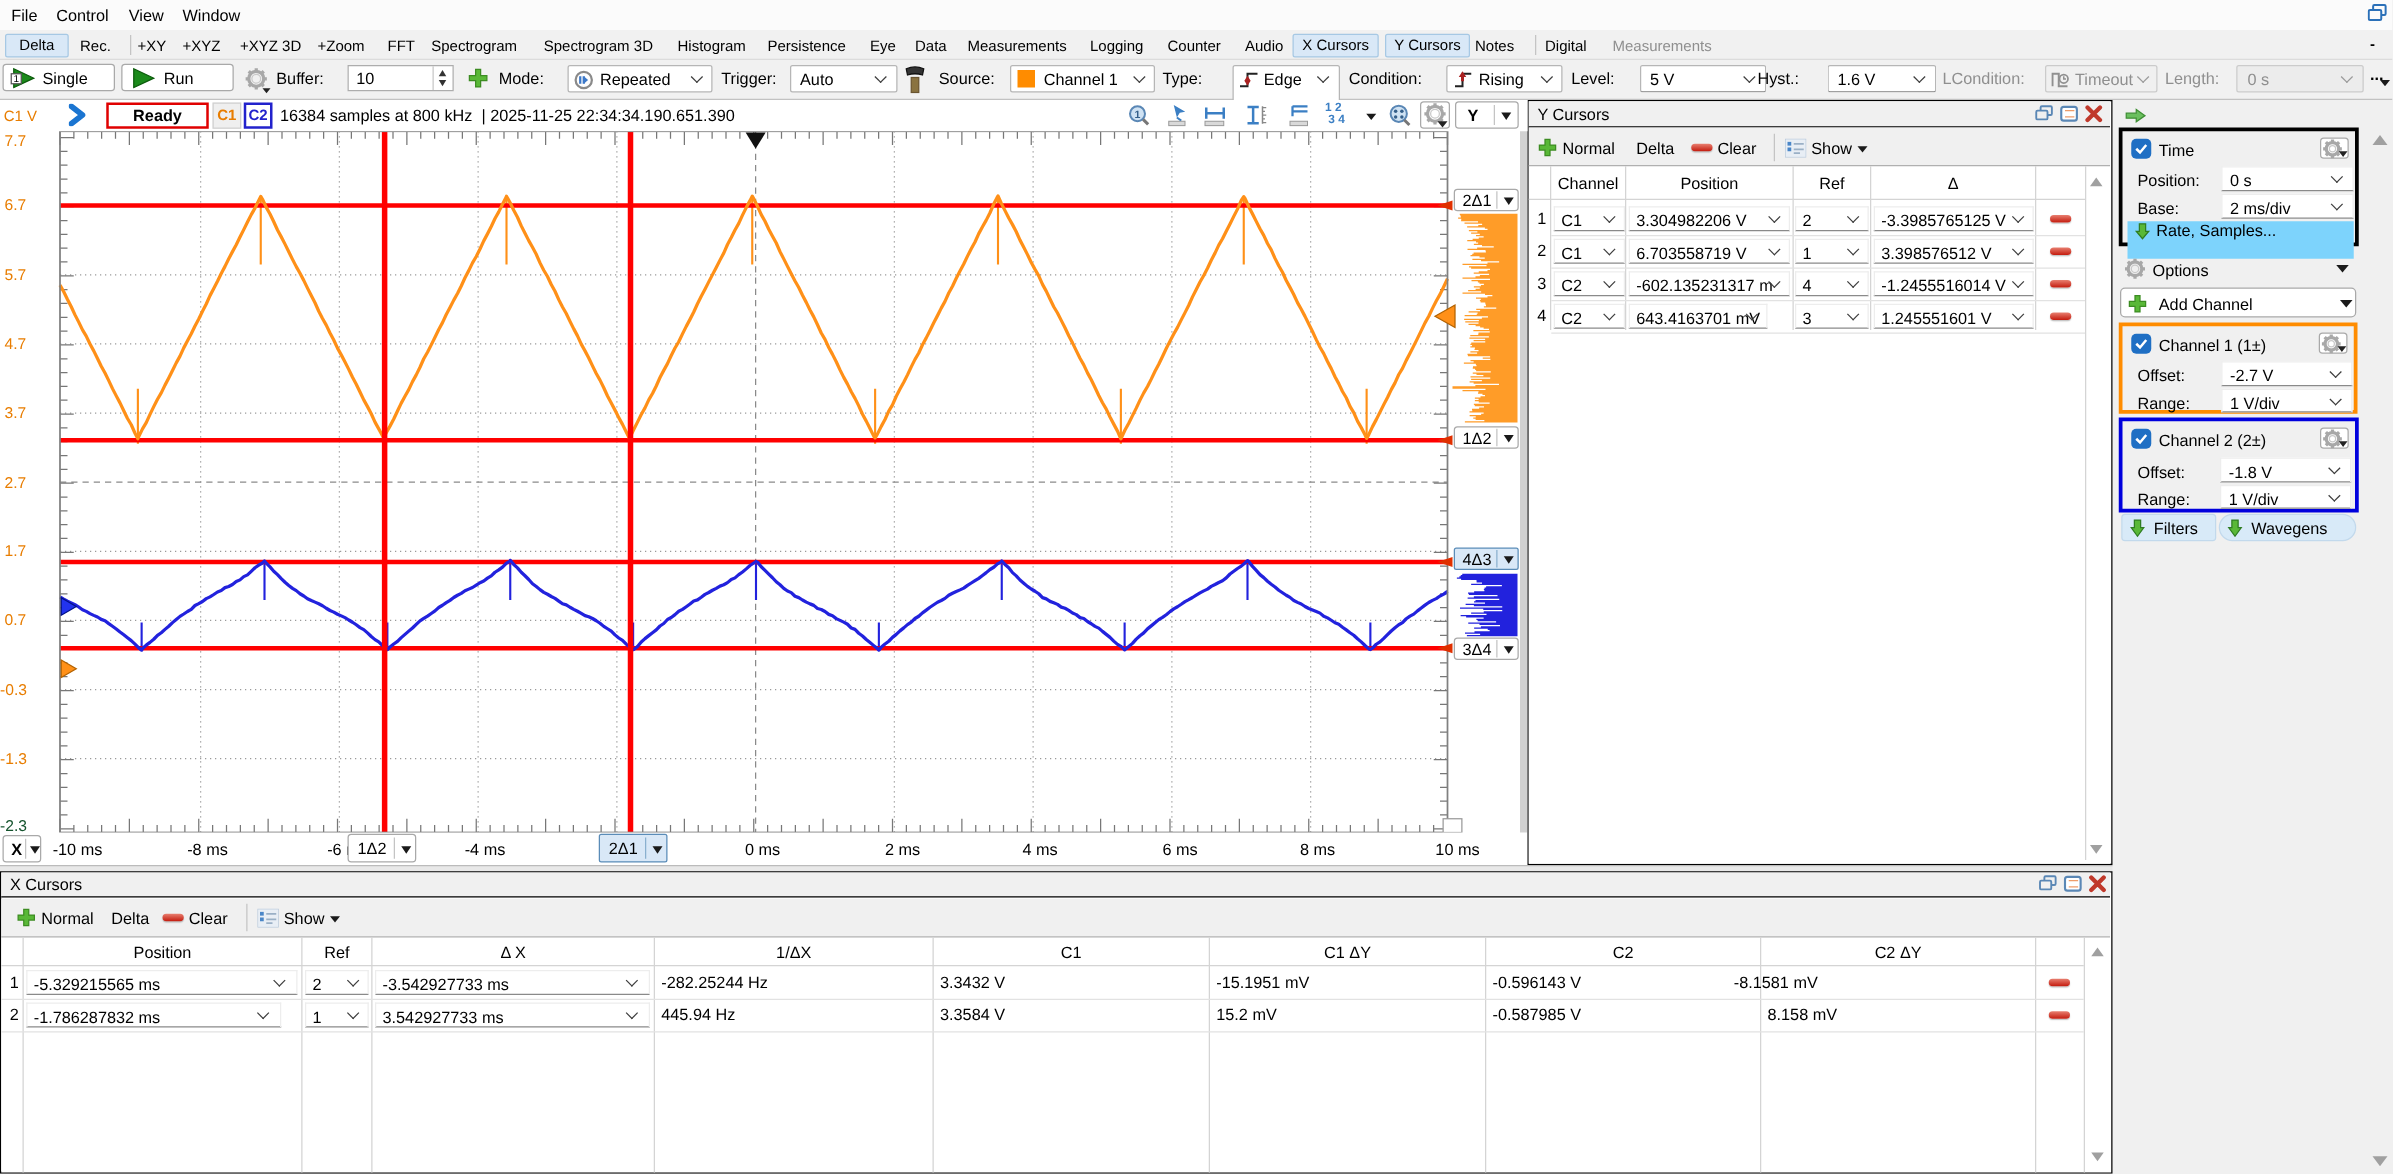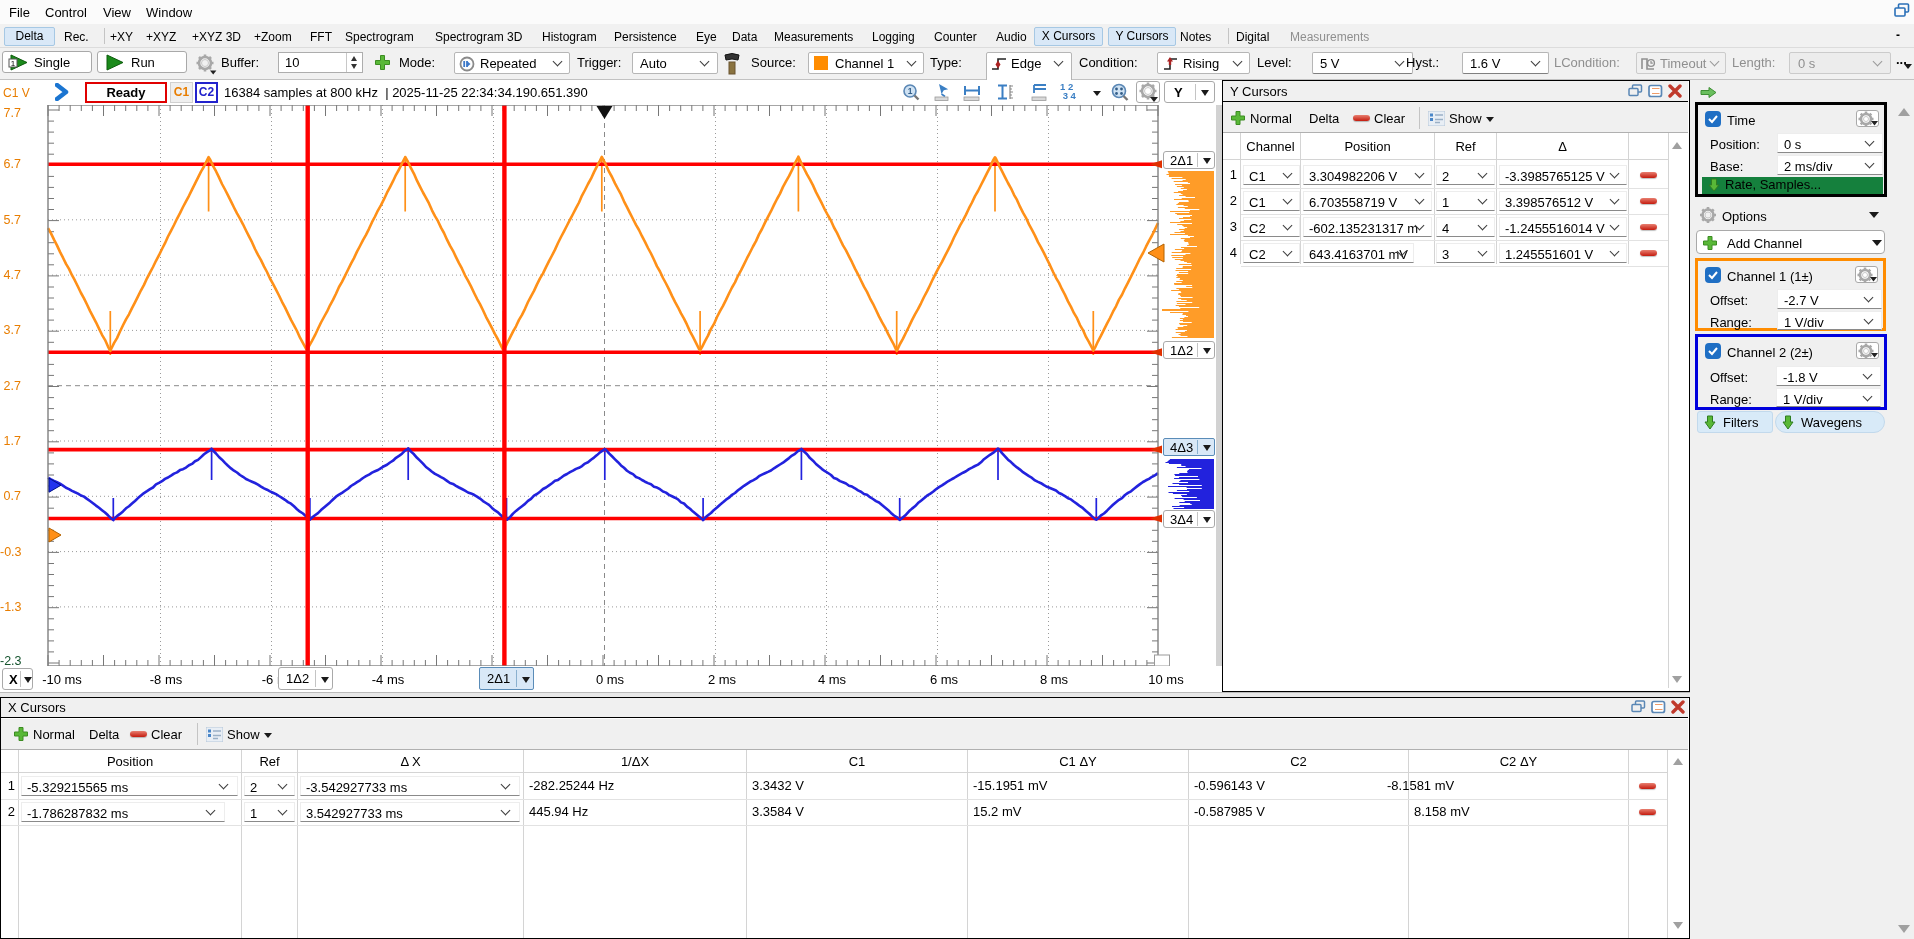--- a/index.html
+++ b/index.html
@@ -571,21 +571,21 @@
   <span class="ab t13" style="left:12px;top:32px">Position:</span>
   <div class="fcombo" style="left:79px;top:28px;width:106px;height:20px">
         <span class="ab t13" style="left:6px;top:3px">0 s</span>
         <span class="chev" style="right:9px;top:4px"></span>
       </div>
   <span class="ab t13" style="left:12px;top:54px">Base:</span>
   <div class="fcombo" style="left:79px;top:50px;width:106px;height:20px">
         <span class="ab t13" style="left:6px;top:3px">2 ms/div</span>
         <span class="chev" style="right:9px;top:4px"></span>
       </div>
-  <div class="ab" style="left:4px;top:72px;width:181px;height:17px;background:#15803d">
+  <div class="ab" style="left:4px;top:72px;width:181px;height:30px;background:#7dd3fc">
     <svg class="ab" style="left:5px;top:1px" width="14" height="14">
           <path d="M4.5 1h5v6H12L7 13 2 7h2.5z" fill="#59b837" stroke="#2f7d22"></path>
         </svg>
     <span class="ab t13" style="left:23px;top:0px">Rate, Samples...</span>
   </div>
  </div>
 
  <svg class="ab" style="left:7px;top:126px" width="20" height="18">
       <circle cx="9" cy="9" r="5.5" fill="none" stroke="#a8a8a8" stroke-width="2.6"></circle>
       <path d="M13.5 9.0L17.0 9.0M12.2 12.2L14.7 14.7M9.0 13.5L9.0 17.0M5.8 12.2L3.3 14.7M4.5 9.0L1.0 9.0M5.8 5.8L3.3 3.3M9.0 4.5L9.0 1.0M12.2 5.8L14.7 3.3" stroke="#a8a8a8" stroke-width="2.6"></path>

